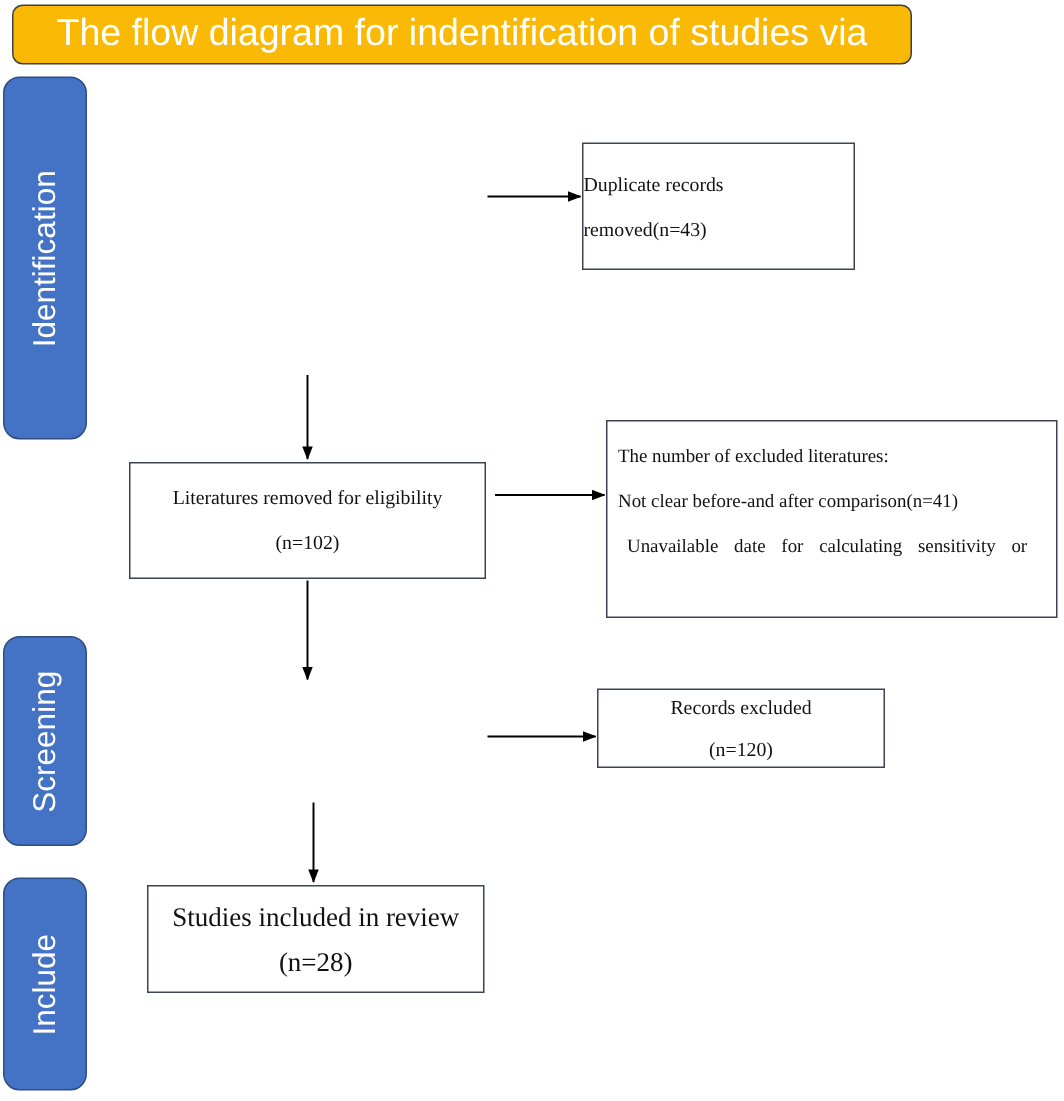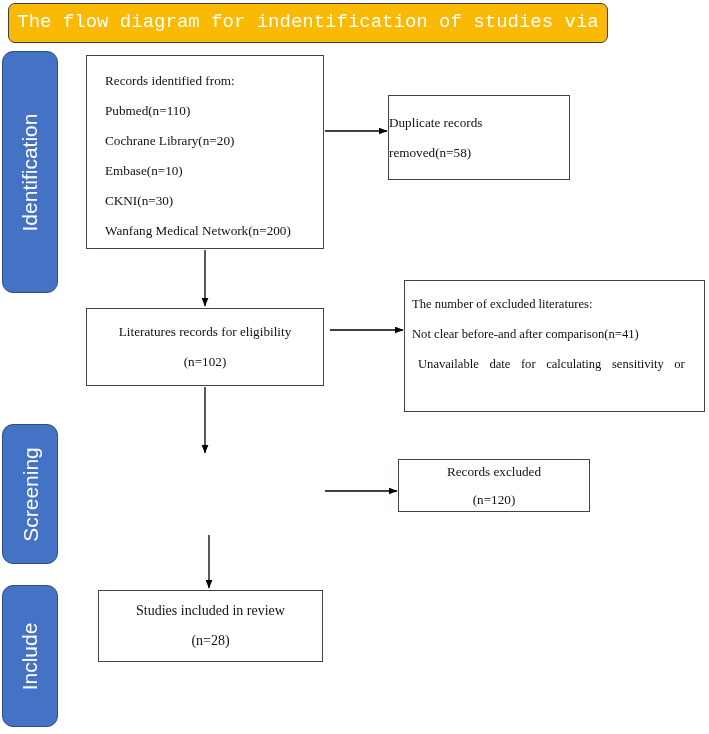--- a/index.html
+++ b/index.html
@@ -26,22 +26,22 @@
     background: #FAB904;
     border: 1.5px solid #3a3f4a;
     border-radius: 7px;
     box-sizing: border-box;
     display: flex;
     align-items: center;
     justify-content: center;
   }
   .title-banner .title-text {
     color: #ffffff;
-    font-family: Liberation Mono, monospace;
-    font-size: 19px;
+    font-family: Liberation Sans, sans-serif;
+    font-size: 25px;
     letter-spacing: 0px;
     white-space: nowrap;
     line-height: 1;
     padding-bottom: 2px;
   }
 
   
   .stage-bar {
     position: absolute;
     background: #4472C4;
@@ -153,21 +153,21 @@
     height: 28px; line-height: 28px; font-size: 13.2px;
   }
 
   
   #box-studies-included {
     left: 98px; top: 590px; width: 225px; height: 72px;
     display: flex; flex-direction: column;
     align-items: center; justify-content: center;
   }
   #box-studies-included .box-line {
-    height: 30px; line-height: 30px; font-size: 14px;
+    height: 30px; line-height: 30px; font-size: 18px;
   }
 
   
   .connector {
     position: absolute;
     pointer-events: none;
   }
   .connector svg { display: block; overflow: visible; }
 </style>
 </head>
@@ -182,36 +182,28 @@
   <div class="stage-bar" id="stage-identification">
     <span class="stage-label">Identification</span>
   </div>
   <div class="stage-bar" id="stage-screening">
     <span class="stage-label">Screening</span>
   </div>
   <div class="stage-bar" id="stage-include">
     <span class="stage-label">Include</span>
   </div>
 
-  <div class="flow-box left-align" id="box-records-identified">
-    <span class="box-line">Records identified from:</span>
-    <span class="box-line">Pubmed(n=110)</span>
-    <span class="box-line">Cochrane Library(n=20)</span>
-    <span class="box-line">Embase(n=10)</span>
-    <span class="box-line">CKNI(n=30)</span>
-    <span class="box-line">Wanfang Medical Network(n=200)</span>
-  </div>
 
   <div class="flow-box centered" id="box-duplicates-removed">
     <span class="box-line">Duplicate records</span>
-    <span class="box-line">removed(n=58)</span>
+    <span class="box-line">removed(n=43)</span>
   </div>
 
   <div class="flow-box centered" id="box-literatures-eligibility">
-    <span class="box-line">Literatures records for eligibility</span>
+    <span class="box-line">Literatures removed for eligibility</span>
     <span class="box-line">(n=102)</span>
   </div>
 
   <div class="flow-box left-align" id="box-excluded-literatures">
     <span class="box-line">The number of excluded literatures:</span>
     <span class="box-line">Not clear before-and after comparison(n=41)</span>
     <span class="box-line justified">Unavailable date for calculating sensitivity or</span>
   </div>
 
 

